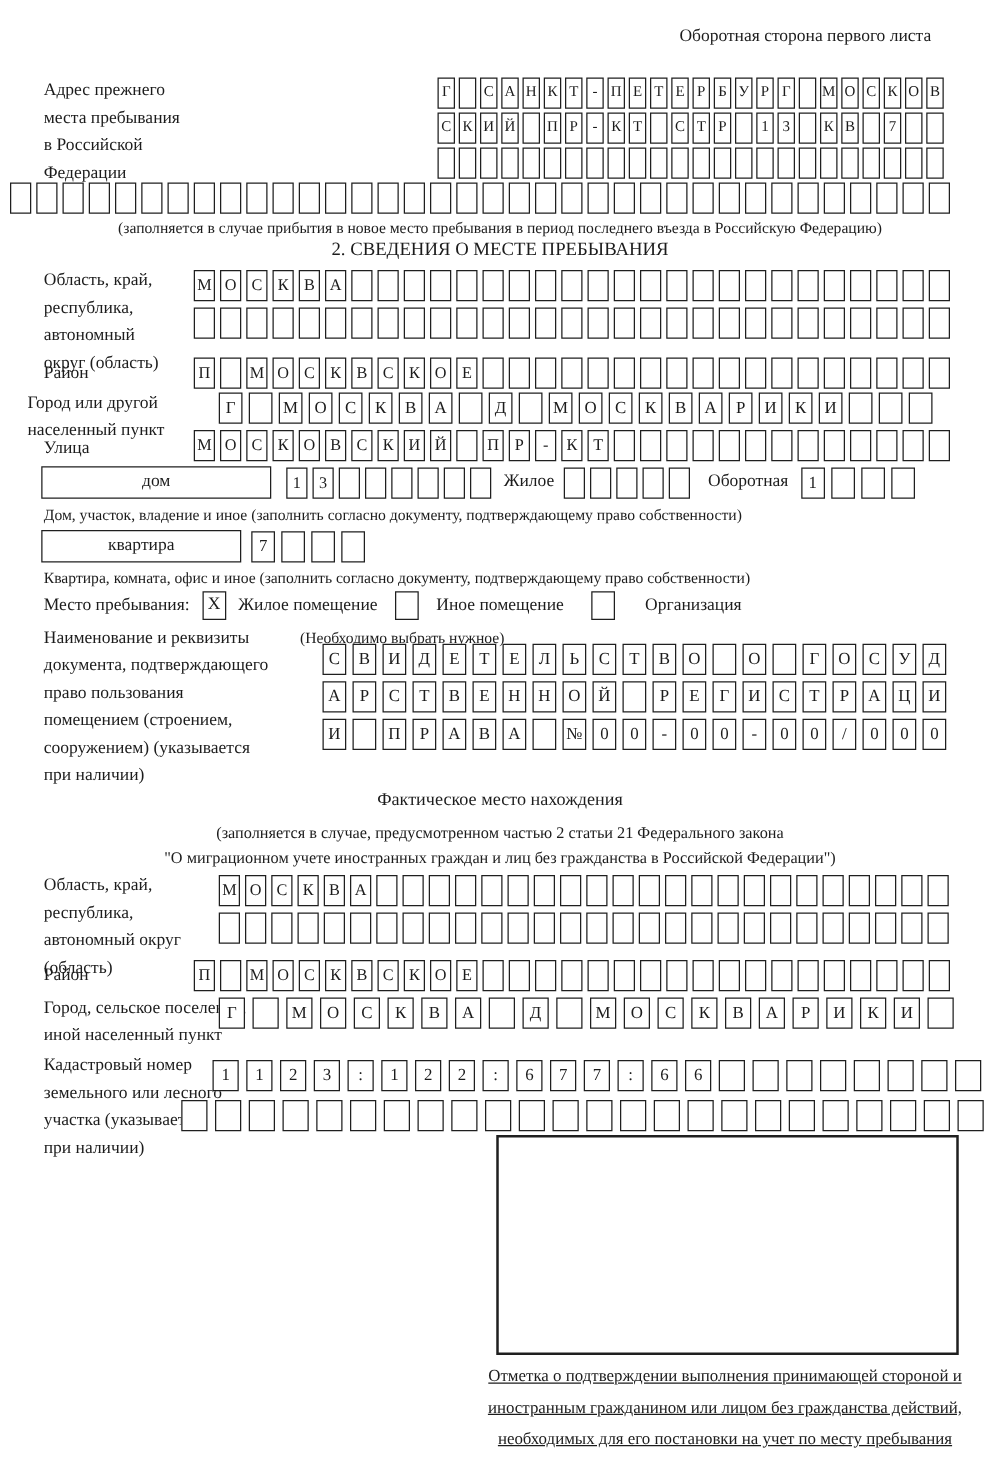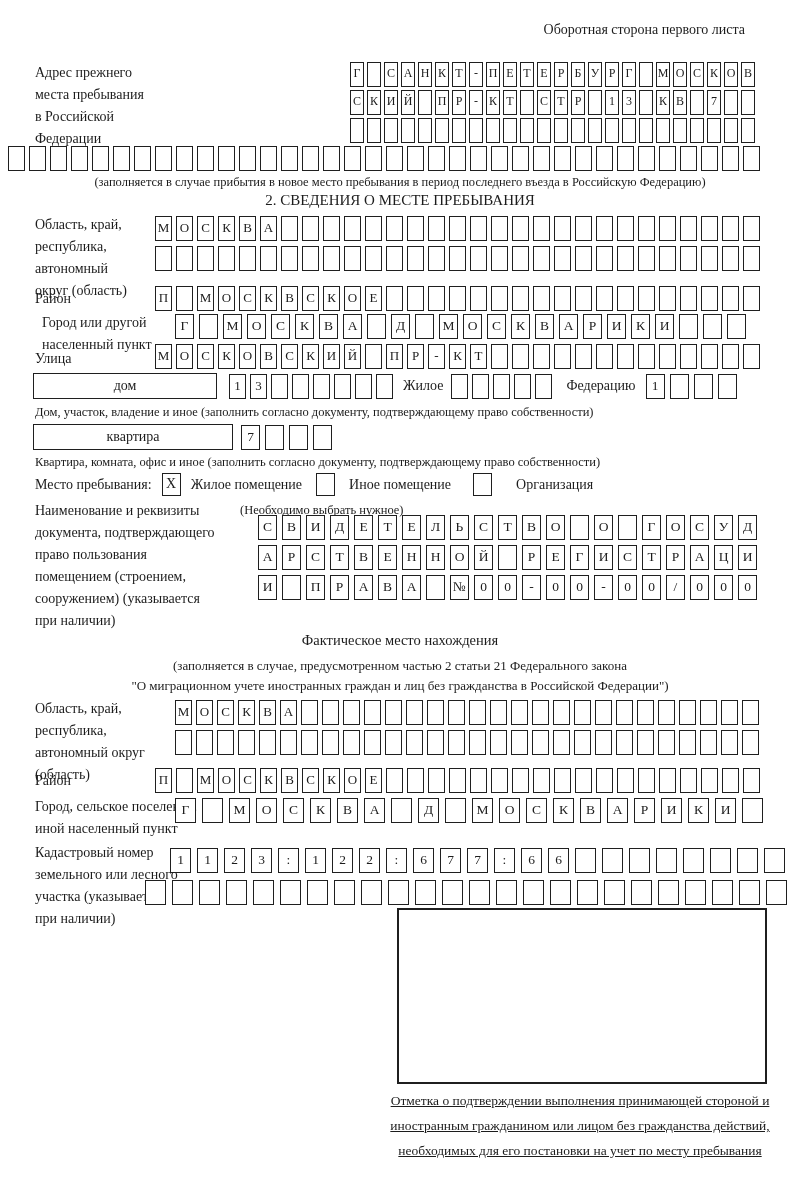--- a/index.html
+++ b/index.html
@@ -60,39 +60,39 @@
   <div class="lbl" style="top:214px; left:35px;">Область, край,
 республика,
 автономный
 округ (область)</div>
   <div class="cellrow" style="top:216px; left:155px;"><span class="cell c17">М</span><span class="cell c17">О</span><span class="cell c17">С</span><span class="cell c17">К</span><span class="cell c17">В</span><span class="cell c17">А</span><span class="cell c17"></span><span class="cell c17"></span><span class="cell c17"></span><span class="cell c17"></span><span class="cell c17"></span><span class="cell c17"></span><span class="cell c17"></span><span class="cell c17"></span><span class="cell c17"></span><span class="cell c17"></span><span class="cell c17"></span><span class="cell c17"></span><span class="cell c17"></span><span class="cell c17"></span><span class="cell c17"></span><span class="cell c17"></span><span class="cell c17"></span><span class="cell c17"></span><span class="cell c17"></span><span class="cell c17"></span><span class="cell c17"></span><span class="cell c17"></span><span class="cell c17"></span></div>
   <div class="cellrow" style="top:246px; left:155px;"><span class="cell c17"></span><span class="cell c17"></span><span class="cell c17"></span><span class="cell c17"></span><span class="cell c17"></span><span class="cell c17"></span><span class="cell c17"></span><span class="cell c17"></span><span class="cell c17"></span><span class="cell c17"></span><span class="cell c17"></span><span class="cell c17"></span><span class="cell c17"></span><span class="cell c17"></span><span class="cell c17"></span><span class="cell c17"></span><span class="cell c17"></span><span class="cell c17"></span><span class="cell c17"></span><span class="cell c17"></span><span class="cell c17"></span><span class="cell c17"></span><span class="cell c17"></span><span class="cell c17"></span><span class="cell c17"></span><span class="cell c17"></span><span class="cell c17"></span><span class="cell c17"></span><span class="cell c17"></span></div>
 
   <div class="lbl" style="top:288px; left:35px;">Район</div>
   <div class="cellrow" style="top:286px; left:155px;"><span class="cell c17">П</span><span class="cell c17"></span><span class="cell c17">М</span><span class="cell c17">О</span><span class="cell c17">С</span><span class="cell c17">К</span><span class="cell c17">В</span><span class="cell c17">С</span><span class="cell c17">К</span><span class="cell c17">О</span><span class="cell c17">Е</span><span class="cell c17"></span><span class="cell c17"></span><span class="cell c17"></span><span class="cell c17"></span><span class="cell c17"></span><span class="cell c17"></span><span class="cell c17"></span><span class="cell c17"></span><span class="cell c17"></span><span class="cell c17"></span><span class="cell c17"></span><span class="cell c17"></span><span class="cell c17"></span><span class="cell c17"></span><span class="cell c17"></span><span class="cell c17"></span><span class="cell c17"></span><span class="cell c17"></span></div>
 
-  <div class="lbl" style="top:312px; left:42px;">Город или другой
+  <div class="lbl" style="top:312px; left:22px;">Город или другой
 населенный пункт</div>
   <div class="cellrow" style="top:314px; left:175px;"><span class="cell c19">Г</span><span class="cell c19"></span><span class="cell c19">М</span><span class="cell c19">О</span><span class="cell c19">С</span><span class="cell c19">К</span><span class="cell c19">В</span><span class="cell c19">А</span><span class="cell c19"></span><span class="cell c19">Д</span><span class="cell c19"></span><span class="cell c19">М</span><span class="cell c19">О</span><span class="cell c19">С</span><span class="cell c19">К</span><span class="cell c19">В</span><span class="cell c19">А</span><span class="cell c19">Р</span><span class="cell c19">И</span><span class="cell c19">К</span><span class="cell c19">И</span><span class="cell c19"></span><span class="cell c19"></span><span class="cell c19"></span></div>
 
   <div class="lbl" style="top:348px; left:35px;">Улица</div>
   <div class="cellrow" style="top:344px; left:155px;"><span class="cell c17">М</span><span class="cell c17">О</span><span class="cell c17">С</span><span class="cell c17">К</span><span class="cell c17">О</span><span class="cell c17">В</span><span class="cell c17">С</span><span class="cell c17">К</span><span class="cell c17">И</span><span class="cell c17">Й</span><span class="cell c17"></span><span class="cell c17">П</span><span class="cell c17">Р</span><span class="cell c17">-</span><span class="cell c17">К</span><span class="cell c17">Т</span><span class="cell c17"></span><span class="cell c17"></span><span class="cell c17"></span><span class="cell c17"></span><span class="cell c17"></span><span class="cell c17"></span><span class="cell c17"></span><span class="cell c17"></span><span class="cell c17"></span><span class="cell c17"></span><span class="cell c17"></span><span class="cell c17"></span><span class="cell c17"></span></div>
 
   <div class="flexrow" style="top:373px; left:33px;">
     <div class="widebox" style="width:184px;">дом</div>
     <span class="cellrow" style="position:static; margin-left:12px;"><span class="cell c17">1</span><span class="cell c17">3</span><span class="cell c17"></span><span class="cell c17"></span><span class="cell c17"></span><span class="cell c17"></span><span class="cell c17"></span><span class="cell c17"></span></span>
     <span class="inline-lbl" style="margin-left:6px;">Жилое</span>
     <span class="cellrow" style="position:static; margin-left:8px;"><span class="cell c17"></span><span class="cell c17"></span><span class="cell c17"></span><span class="cell c17"></span><span class="cell c17"></span></span>
-    <span class="inline-lbl" style="margin-left:10px;">Федерацию</span>
+    <span class="inline-lbl" style="margin-left:10px;">Оборотная</span>
     <span class="cellrow" style="position:static; margin-left:10px;"><span class="cell c19">1</span><span class="cell c19"></span><span class="cell c19"></span><span class="cell c19"></span></span>
   </div>
   <div class="cap" style="top:404px; left:35px;">Дом, участок, владение и иное (заполнить согласно документу, подтверждающему право собственности)</div>
 
   <div class="flexrow" style="top:424px; left:33px;">
-    <div class="widebox" style="width:200px;">квартира</div>
+    <div class="widebox" style="width:160px;">квартира</div>
     <span class="cellrow" style="position:static; margin-left:8px;"><span class="cell c19">7</span><span class="cell c19"></span><span class="cell c19"></span><span class="cell c19"></span></span>
   </div>
   <div class="cap" style="top:454px; left:35px;">Квартира, комната, офис и иное (заполнить согласно документу, подтверждающему право собственности)</div>
 
   <div class="flexrow" style="top:473px; left:35px;">
     <span class="inline-lbl">Место пребывания:</span>
     <span class="cbox" style="margin-left:10px;">X</span>
     <span class="inline-lbl" style="margin-left:10px;">Жилое помещение</span>
     <span class="cbox" style="margin-left:14px;"></span>
     <span class="inline-lbl" style="margin-left:14px;">Иное помещение</span>

